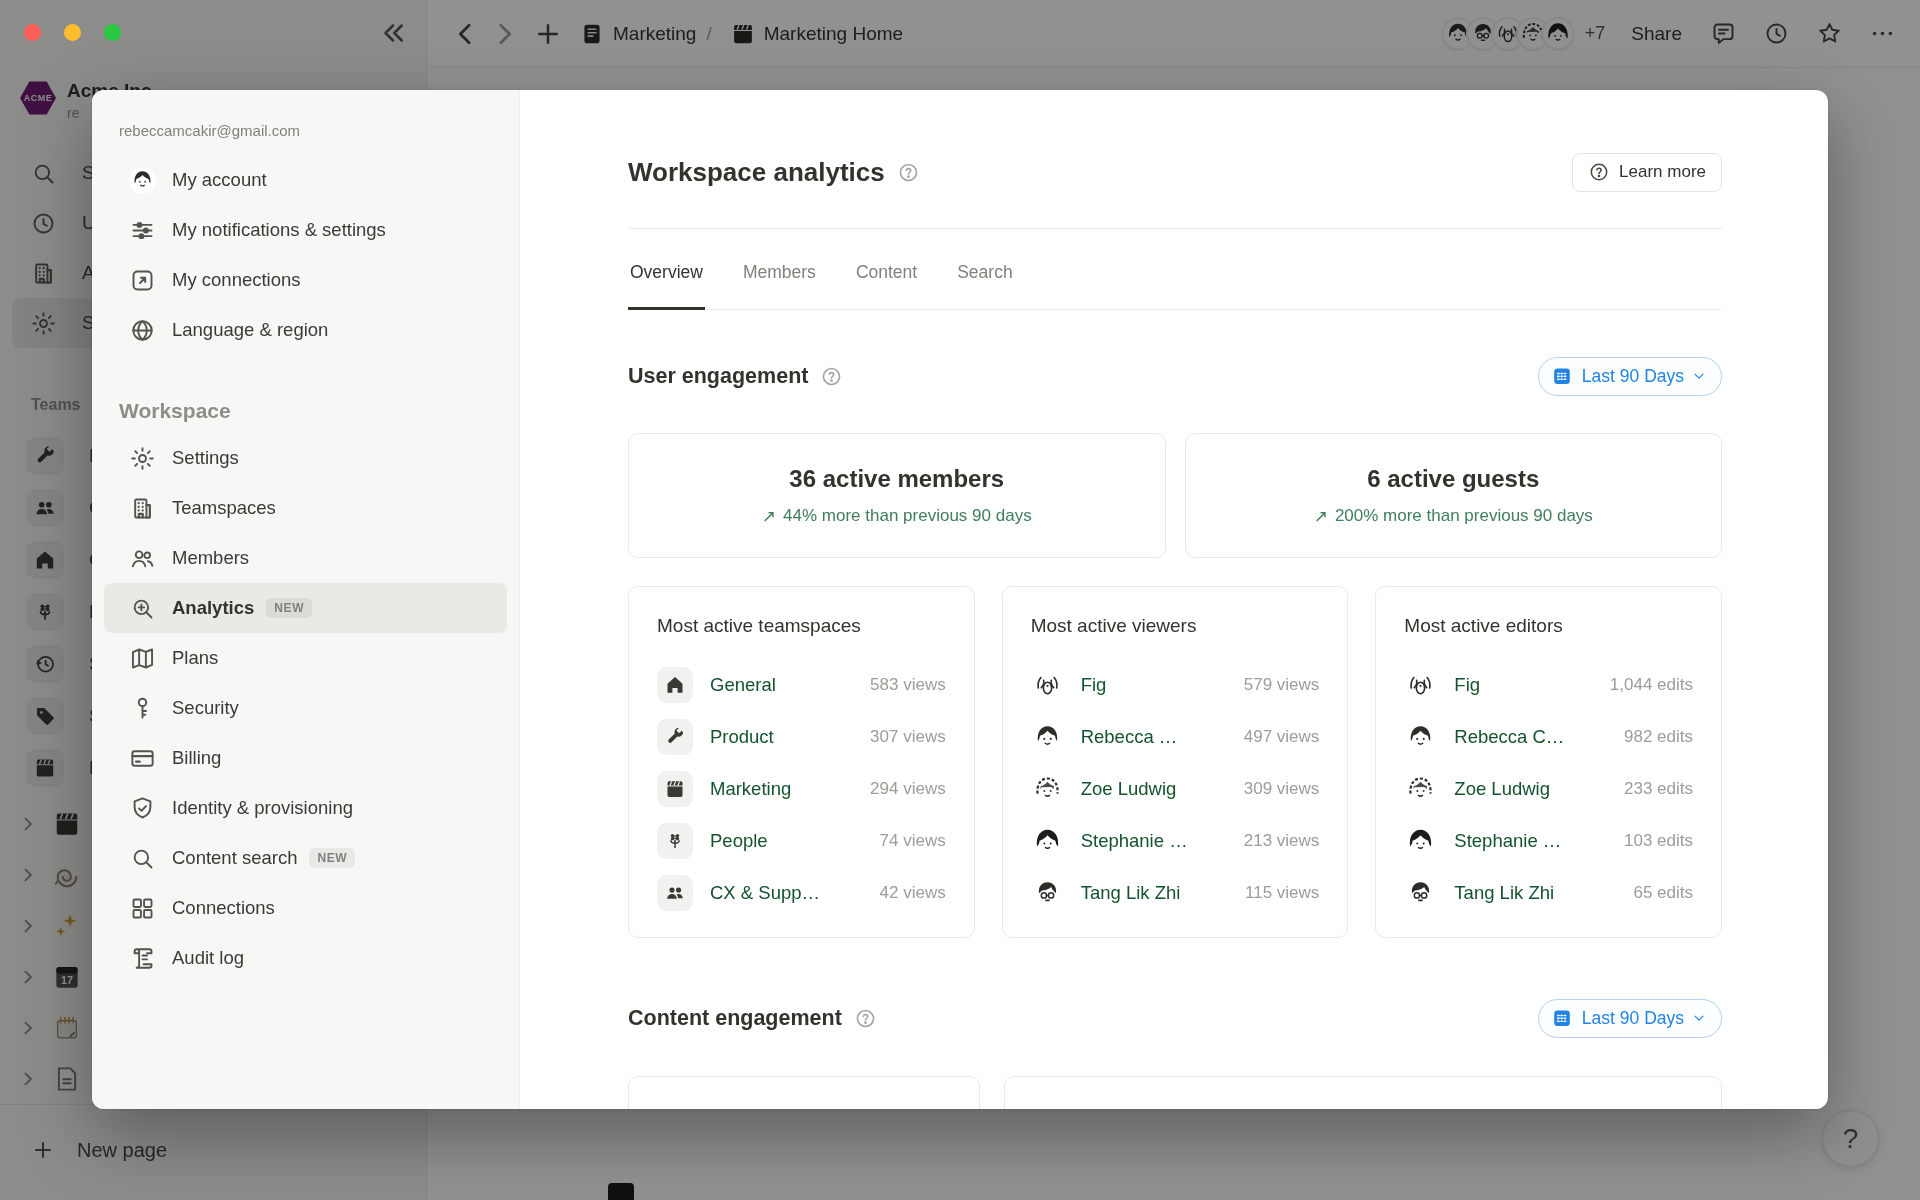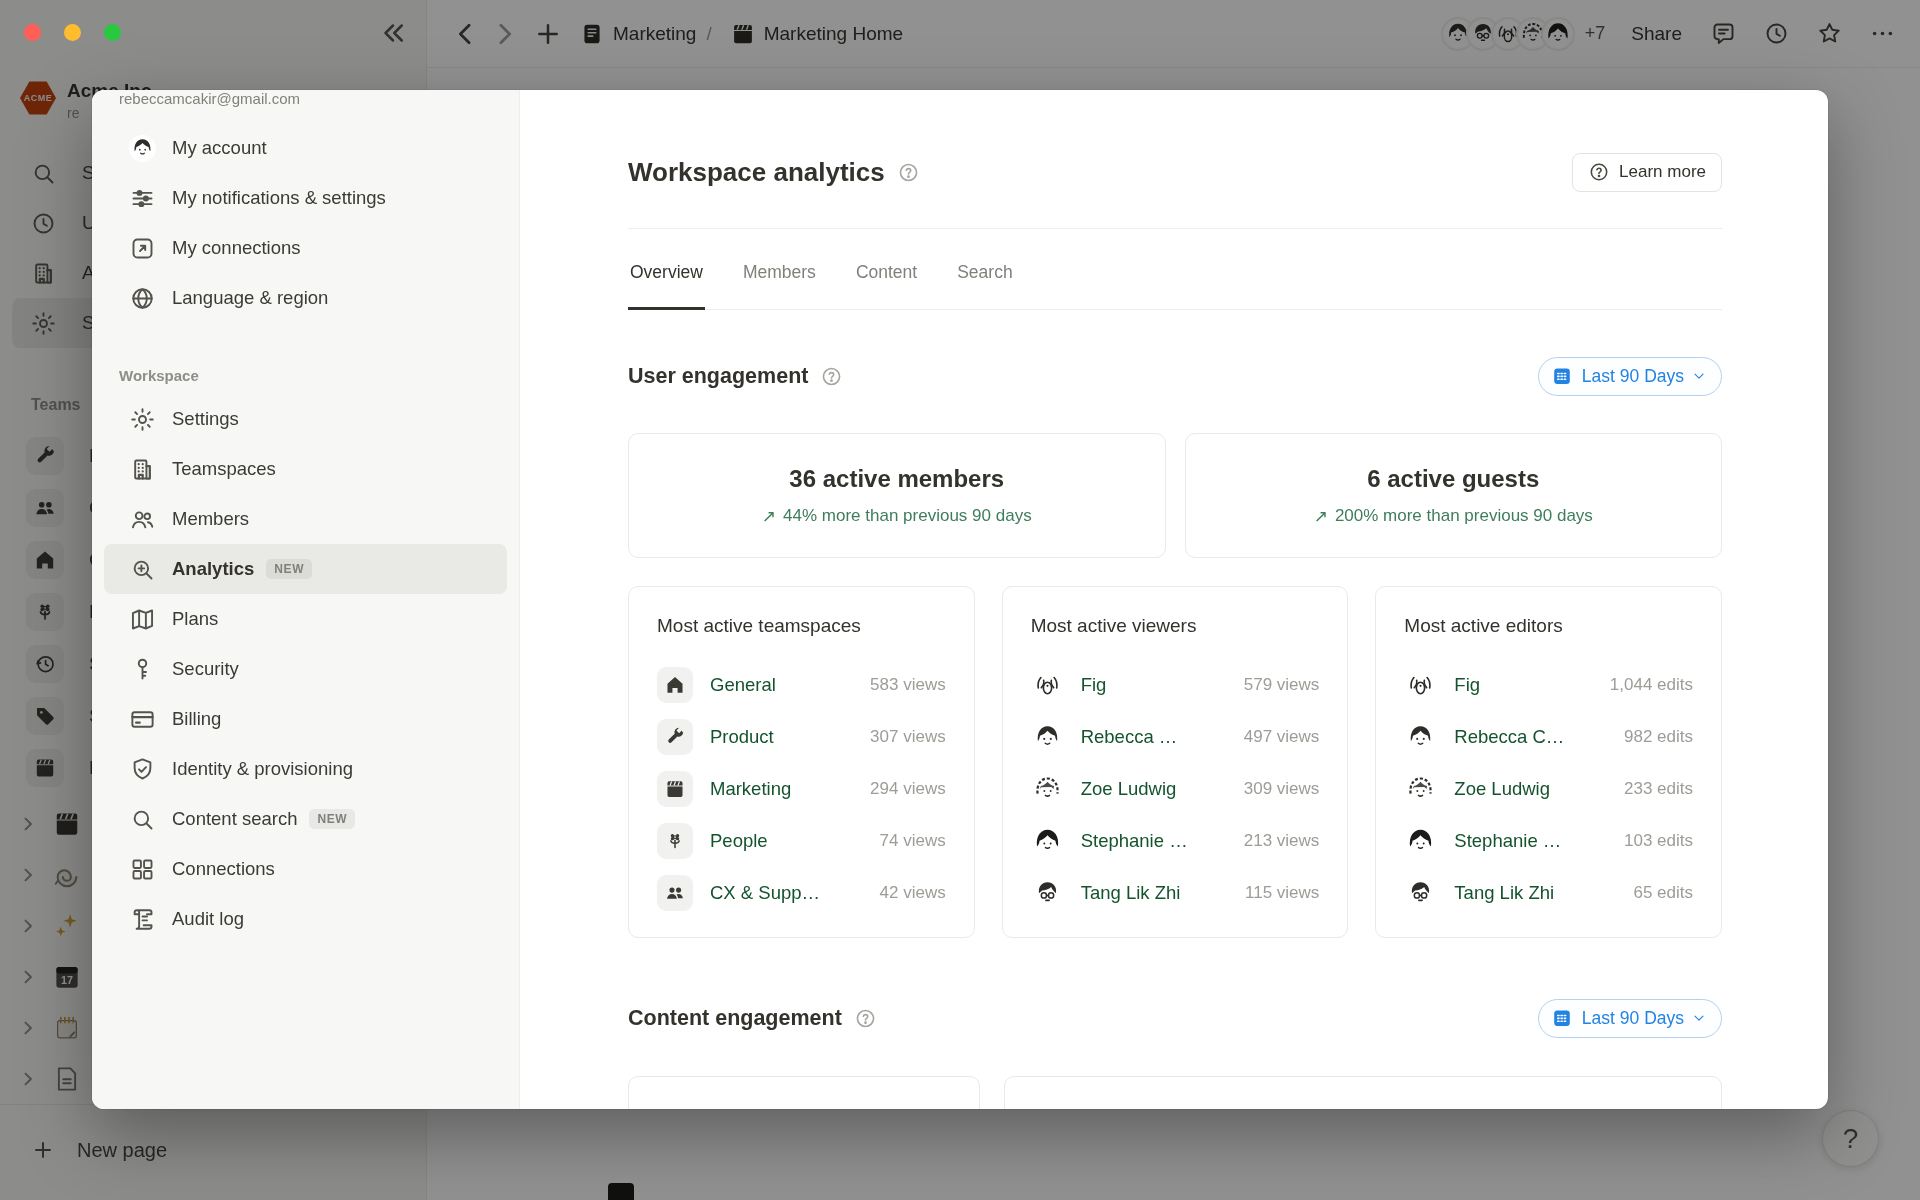--- a/index.html
+++ b/index.html
@@ -23,21 +23,21 @@
   .tb-right { margin-left:auto; display:flex; align-items:center; }
   .tb-avatars { display:flex; margin-right:10px; }
   .tb-avatar { width:34px; height:34px; border-radius:50%; background:#fdfdfc; border:2px solid #efefed; margin-left:-9px; overflow:hidden; }
   .tb-avatar:first-child { margin-left:0; }
   .plus7 { font-size:18px; color:#55534d; margin-right:26px; }
   .share { font-size:19px; color:#34322c; margin-right:28px; }
   .tb-icon { width:27px; height:27px; color:#44423c; margin-left:26px; }
 
   
   #ws-switcher { position:absolute; left:20px; top:80px; display:flex; align-items:flex-start; }
-  .acme-hex { width:36px; height:36px; background:#c2410c; clip-path:polygon(26% 4%,74% 4%,100% 50%,74% 96%,26% 96%,0% 50%); color:#f5f5f3; font-size:9px; font-weight:bold; letter-spacing:.5px; display:flex; align-items:center; justify-content:center; margin-right:11px; }
+  .acme-hex { width:36px; height:36px; background:#701a75; clip-path:polygon(26% 4%,74% 4%,100% 50%,74% 96%,26% 96%,0% 50%); color:#f5f5f3; font-size:9px; font-weight:bold; letter-spacing:.5px; display:flex; align-items:center; justify-content:center; margin-right:11px; }
   .ws-name { font-size:19px; font-weight:700; color:#34322c; line-height:22px; }
   .ws-sub { font-size:14px; color:#8f8d87; margin-top:3px; }
   .b-nav { position:absolute; left:12px; top:148px; width:405px; }
   .b-nav-row { height:50px; display:flex; align-items:center; padding-left:18px; border-radius:8px; }
   .b-nav-row.active { background:#e7e7e4; }
   .b-nav-ic { width:27px; height:27px; color:#5b5952; margin-right:25px; flex:none; }
   .b-nav-lb { font-size:19px; color:#45433d; }
   .b-teams-h { position:absolute; left:31px; top:396px; font-size:16px; font-weight:700; color:#8f8d87; }
   .b-teams { position:absolute; left:12px; top:430px; width:405px; }
   .b-team-row { height:52px; display:flex; align-items:center; padding-left:14px; }
@@ -52,31 +52,31 @@
   .np-plus { width:24px; height:24px; color:#55534d; margin-right:22px; }
   .np-label { font-size:20px; color:#45433d; }
   #b-blob { position:absolute; left:608px; top:1183px; width:26px; height:17px; background:#191918; border-radius:4px 4px 0 0; }
   #help-fab { position:absolute; left:1822px; top:1110px; width:57px; height:57px; border-radius:50%; background:#fdfdfc; border:1px solid #e3e3e0; box-shadow:0 2px 8px rgba(0,0,0,.12); display:flex; align-items:center; justify-content:center; font-size:28px; color:#55534d; }
 
   
   #overlay { position:absolute; inset:0; background:rgba(5,5,5,0.44); z-index:20; }
 
   
   #modal { position:absolute; left:92px; top:90px; width:1736px; height:1019px; background:#fff; border-radius:12px; box-shadow:0 0 0 1px rgba(0,0,0,.06),0 25px 70px rgba(0,0,0,.35); z-index:30; display:flex; overflow:hidden; }
-  #m-side { width:428px; flex:none; background:#f7f7f5; border-right:1px solid #ededeb; overflow:hidden; }
+  #m-side { width:428px; flex:none; background:#f7f7f5; border-right:1px solid #ededeb; padding-top:32px; overflow:hidden; }
   .m-email { margin:0 0 16px 27px; font-size:15px; color:#82807a; }
   .m-list { margin:0 12px; }
   .m-row { height:50px; display:flex; align-items:center; padding:0 14px 0 25px; border-radius:8px; cursor:pointer; }
   .m-row.active { background:#e9e9e6; }
   .m-ic { width:27px; height:27px; color:#55534d; margin-right:16px; flex:none; }
   .m-ic.round { border-radius:50%; overflow:hidden; background:#fff; }
   .m-lb { font-size:18.5px; color:#3b3a34; white-space:nowrap; }
   .m-row.active .m-lb { font-weight:700; color:#34322c; }
   .m-badge { margin-left:12px; background:rgba(0,0,0,.06); color:#82807a; font-size:12px; font-weight:600; letter-spacing:.6px; padding:3px 8px; border-radius:5px; }
-  .m-section { margin:44px 0 10px 27px; font-size:15px; font-weight:700; color:#8f8d87; }
+  .m-section { margin:44px 0 10px 27px; font-size:21px; font-weight:700; color:#8f8d87; }
 
   #m-main { flex:1; padding:62px 106px 0 108px; overflow:hidden; }
   .hdr-row { display:flex; align-items:center; height:40px; }
   .page-title { font-size:26px; font-weight:700; color:#34322c; }
   .q-sm { width:23px; height:23px; color:#a5a49f; margin-left:12px; }
   .learn-btn { margin-left:auto; display:flex; align-items:center; height:39px; border:1px solid #e3e3e0; border-radius:8px; padding:0 15px; background:#fff; cursor:pointer; }
   .learn-btn .lb-ic { width:22px; height:22px; color:#4a483f; margin-right:9px; }
   .learn-btn span { font-size:17px; color:#34322c; }
   .title-div { height:1px; background:#ededeb; margin-top:36px; }
   .tabbar { display:flex; gap:36px; border-bottom:1px solid #ededeb; }

